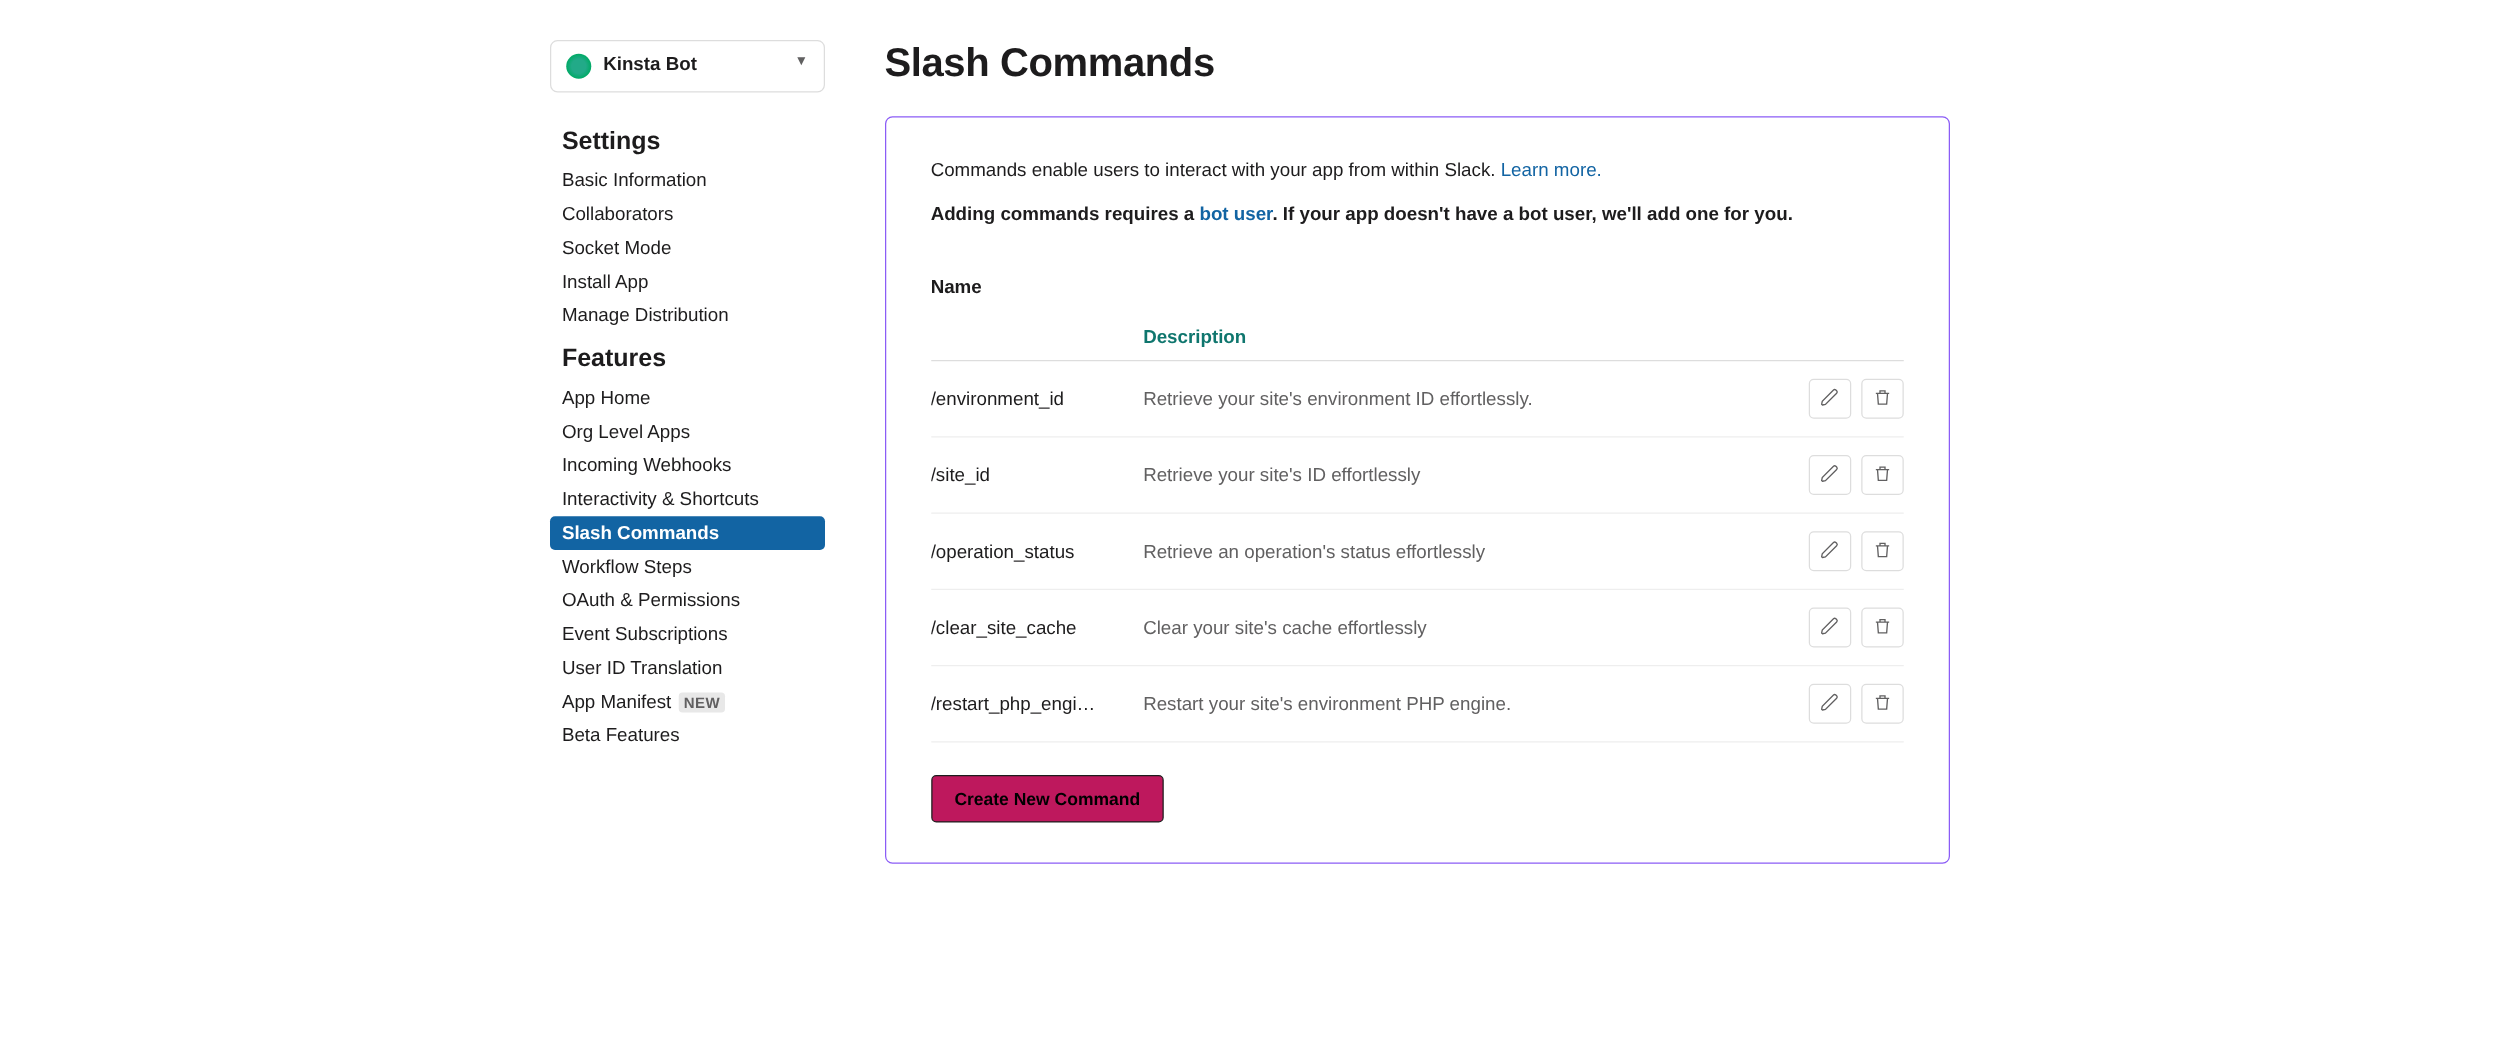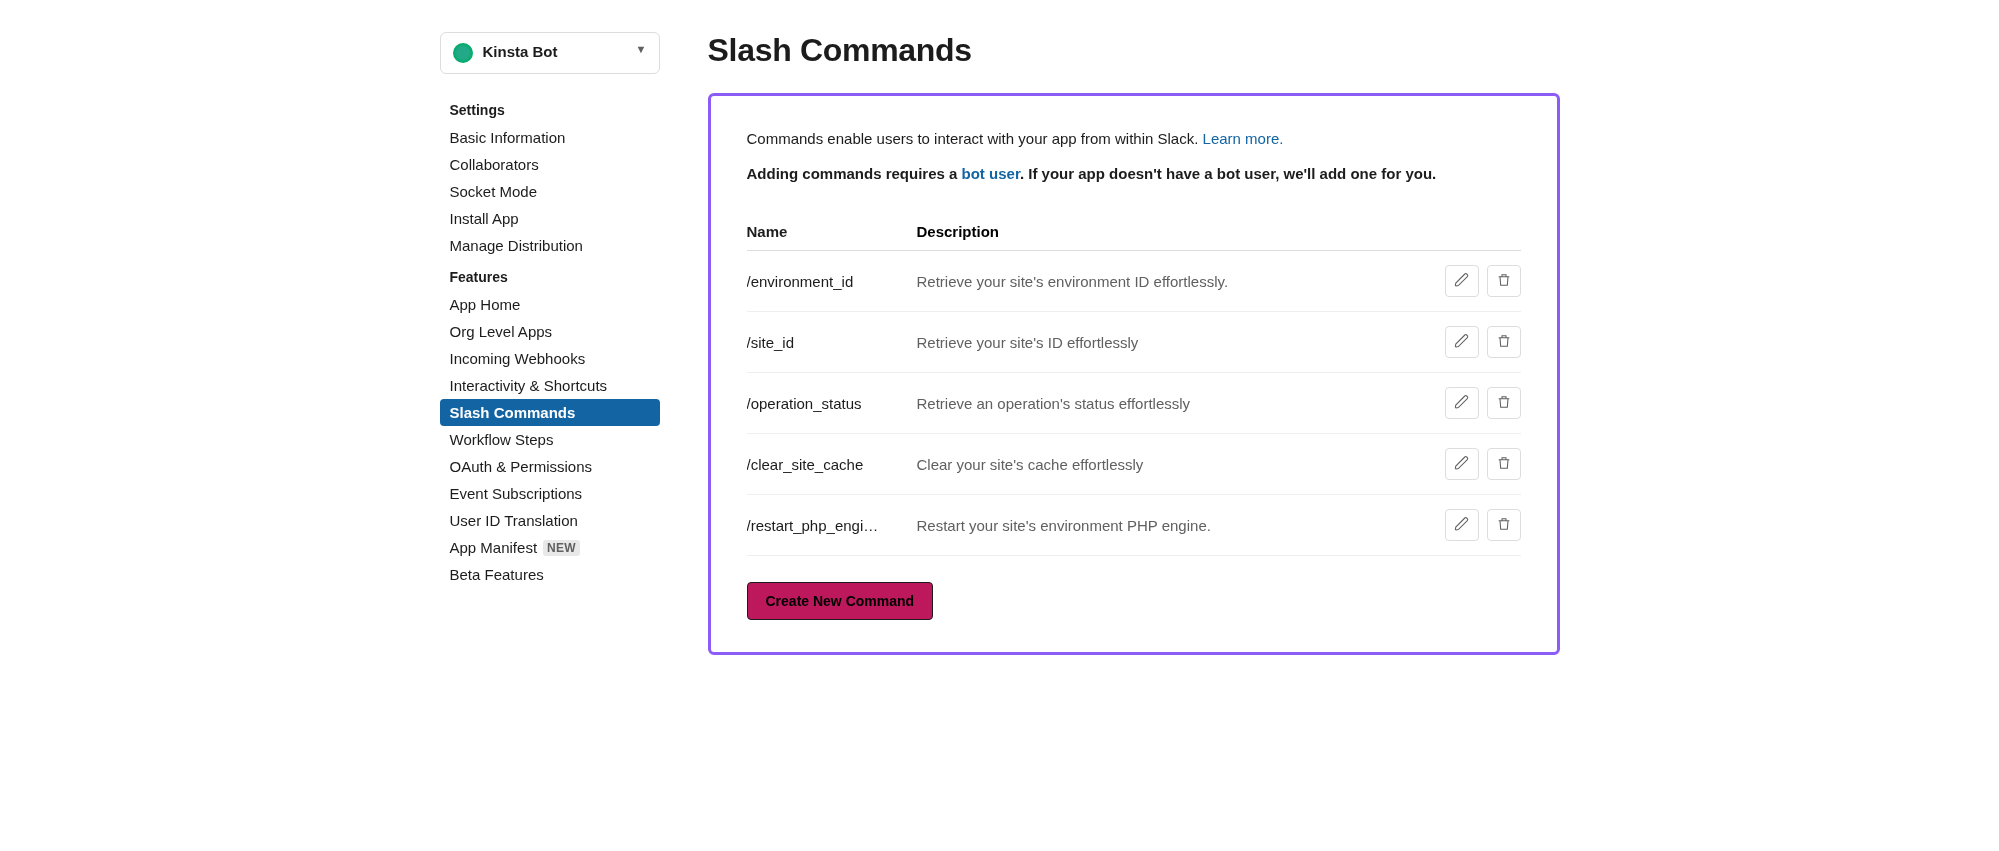--- a/index.html
+++ b/index.html
@@ -29,21 +29,21 @@
 .app-selector .app-logo {
   width: 20px; height: 20px;
   background: radial-gradient(circle, #2a8 40%, #0a6 70%);
   border-radius: 50%;
   flex-shrink: 0;
 }
 .app-selector .app-name { font-weight: 700; flex: 1; }
 .app-selector .caret { font-size: 11px; color: #616061; }
 .section-header {
   font-weight: 700;
-  font-size: 14px;
+  font-size: 20px;
   padding: 6px 10px;
   margin-top: 4px;
 }
 .nav-item {
   padding: 5px 10px;
   cursor: pointer;
   color: #1d1c1d;
   border-radius: 4px;
   display: flex;
   align-items: center;
@@ -64,21 +64,21 @@
   letter-spacing: 0.3px;
 }
 .main { flex: 1; }
 .page-title {
   font-size: 32px;
   font-weight: 900;
   margin-bottom: 24px;
   letter-spacing: -0.3px;
 }
 .card {
-  border: 3px solid #8b5cf6;
+  border: 1px solid #8b5cf6;
   border-radius: 6px;
   padding: 32px 36px;
 }
 .intro { margin-bottom: 12px; line-height: 1.5; }
 .intro2 { margin-bottom: 28px; line-height: 1.5; font-weight: bold; }
 .link { color: #1264a3; cursor: pointer; }
 .cmd-table { width: 100%; }
 .cmd-header {
   display: flex;
   font-weight: 700;
@@ -86,21 +86,21 @@
   border-bottom: 1px solid #ddd;
 }
 .cmd-row {
   display: flex;
   align-items: center;
   padding: 14px 0;
   border-bottom: 1px solid #eee;
 }
 .col-name { width: 170px; flex-shrink: 0; overflow: hidden; text-overflow: ellipsis; white-space: nowrap; padding-right: 8px; }
 .col-desc { flex: 1; color: #616061; }
-.cmd-header .col-desc { color: #000000; }
+.cmd-header .col-desc { color: #0f766e; margin-top: 40px; }
 .col-actions { display: flex; gap: 8px; flex-shrink: 0; }
 .icon-btn {
   width: 34px; height: 32px;
   border: 1px solid #ddd;
   border-radius: 4px;
   background: #fff;
   display: flex;
   align-items: center;
   justify-content: center;
   cursor: pointer;

